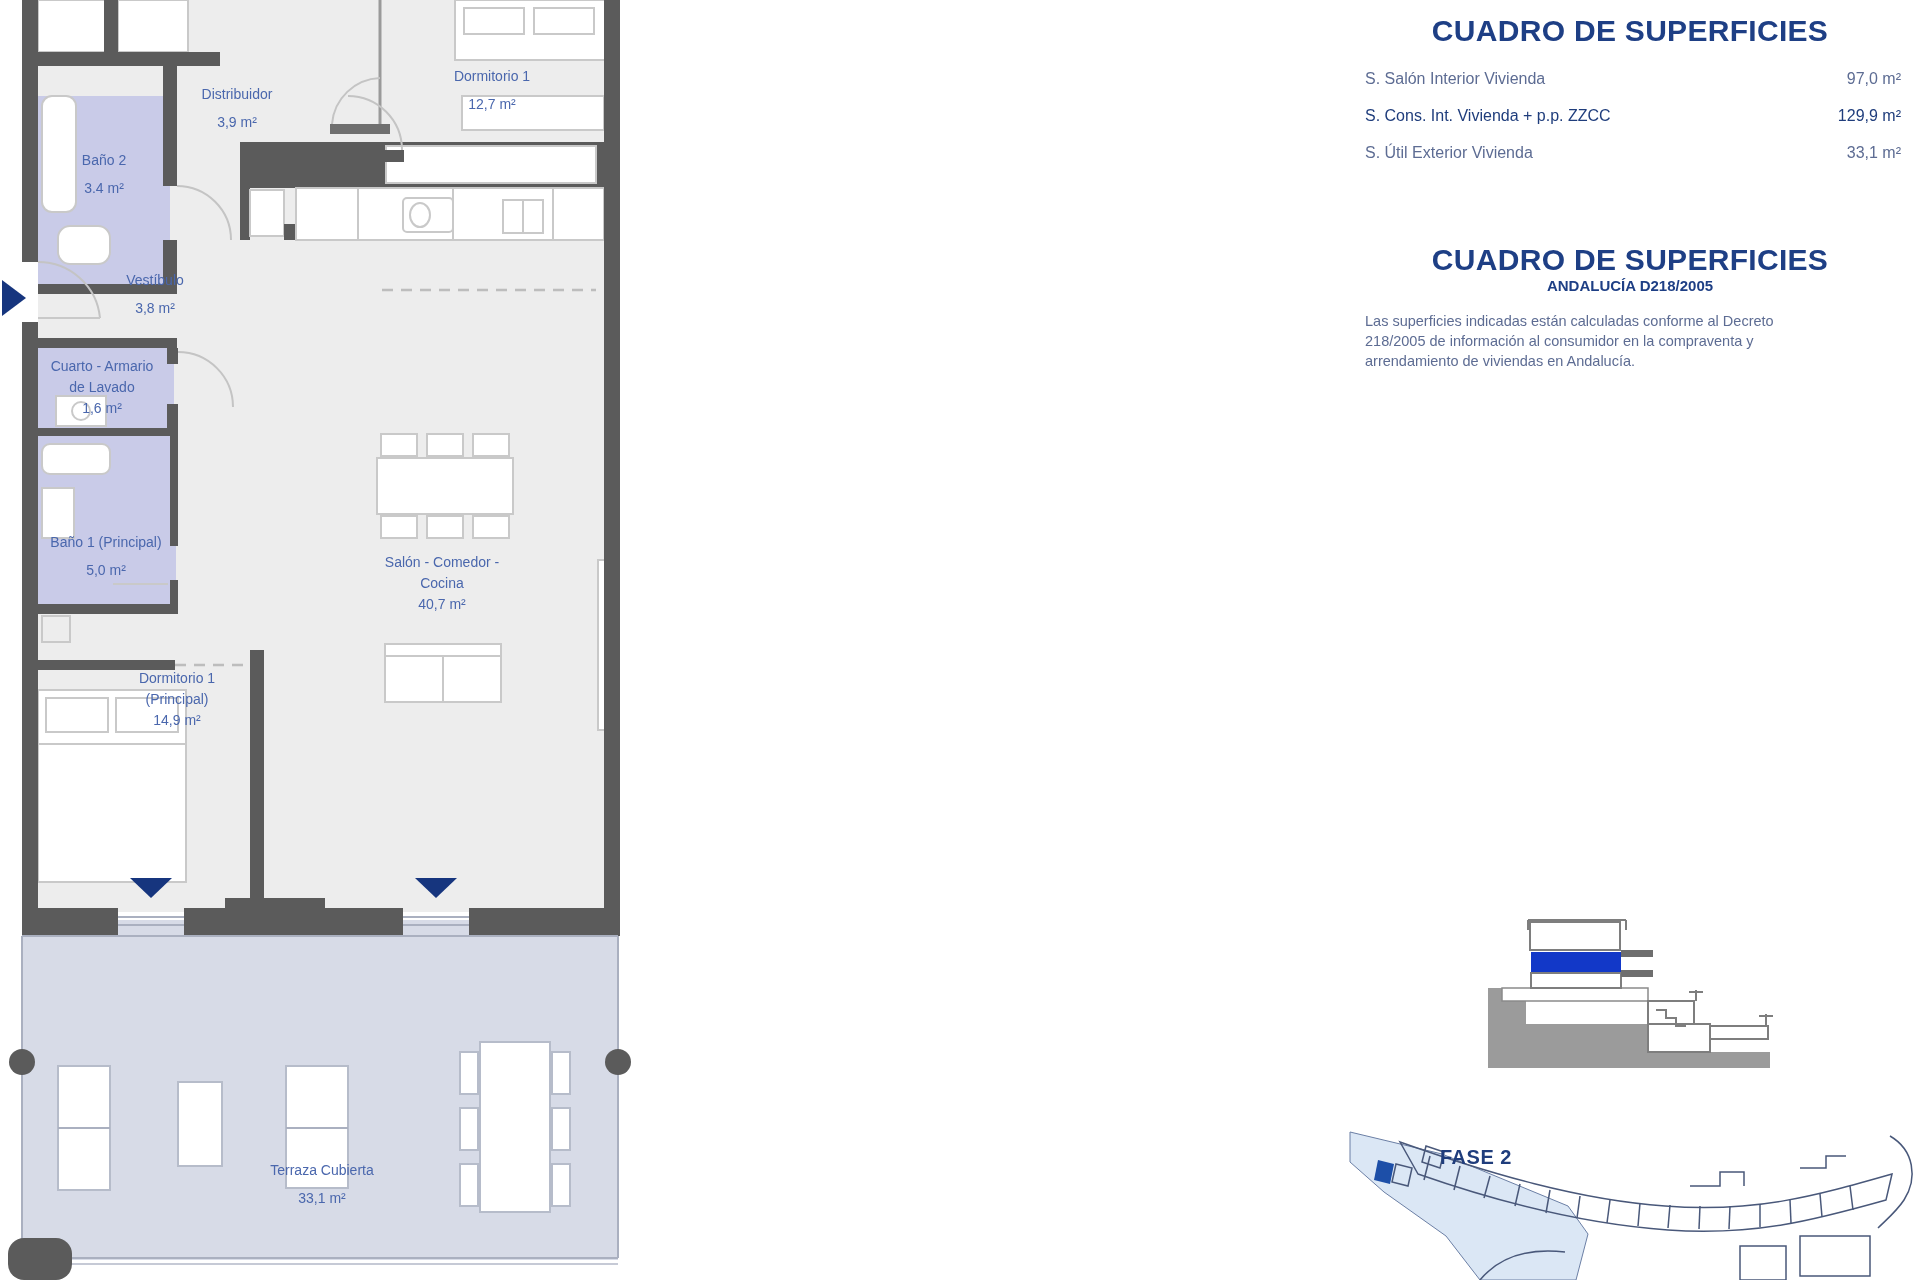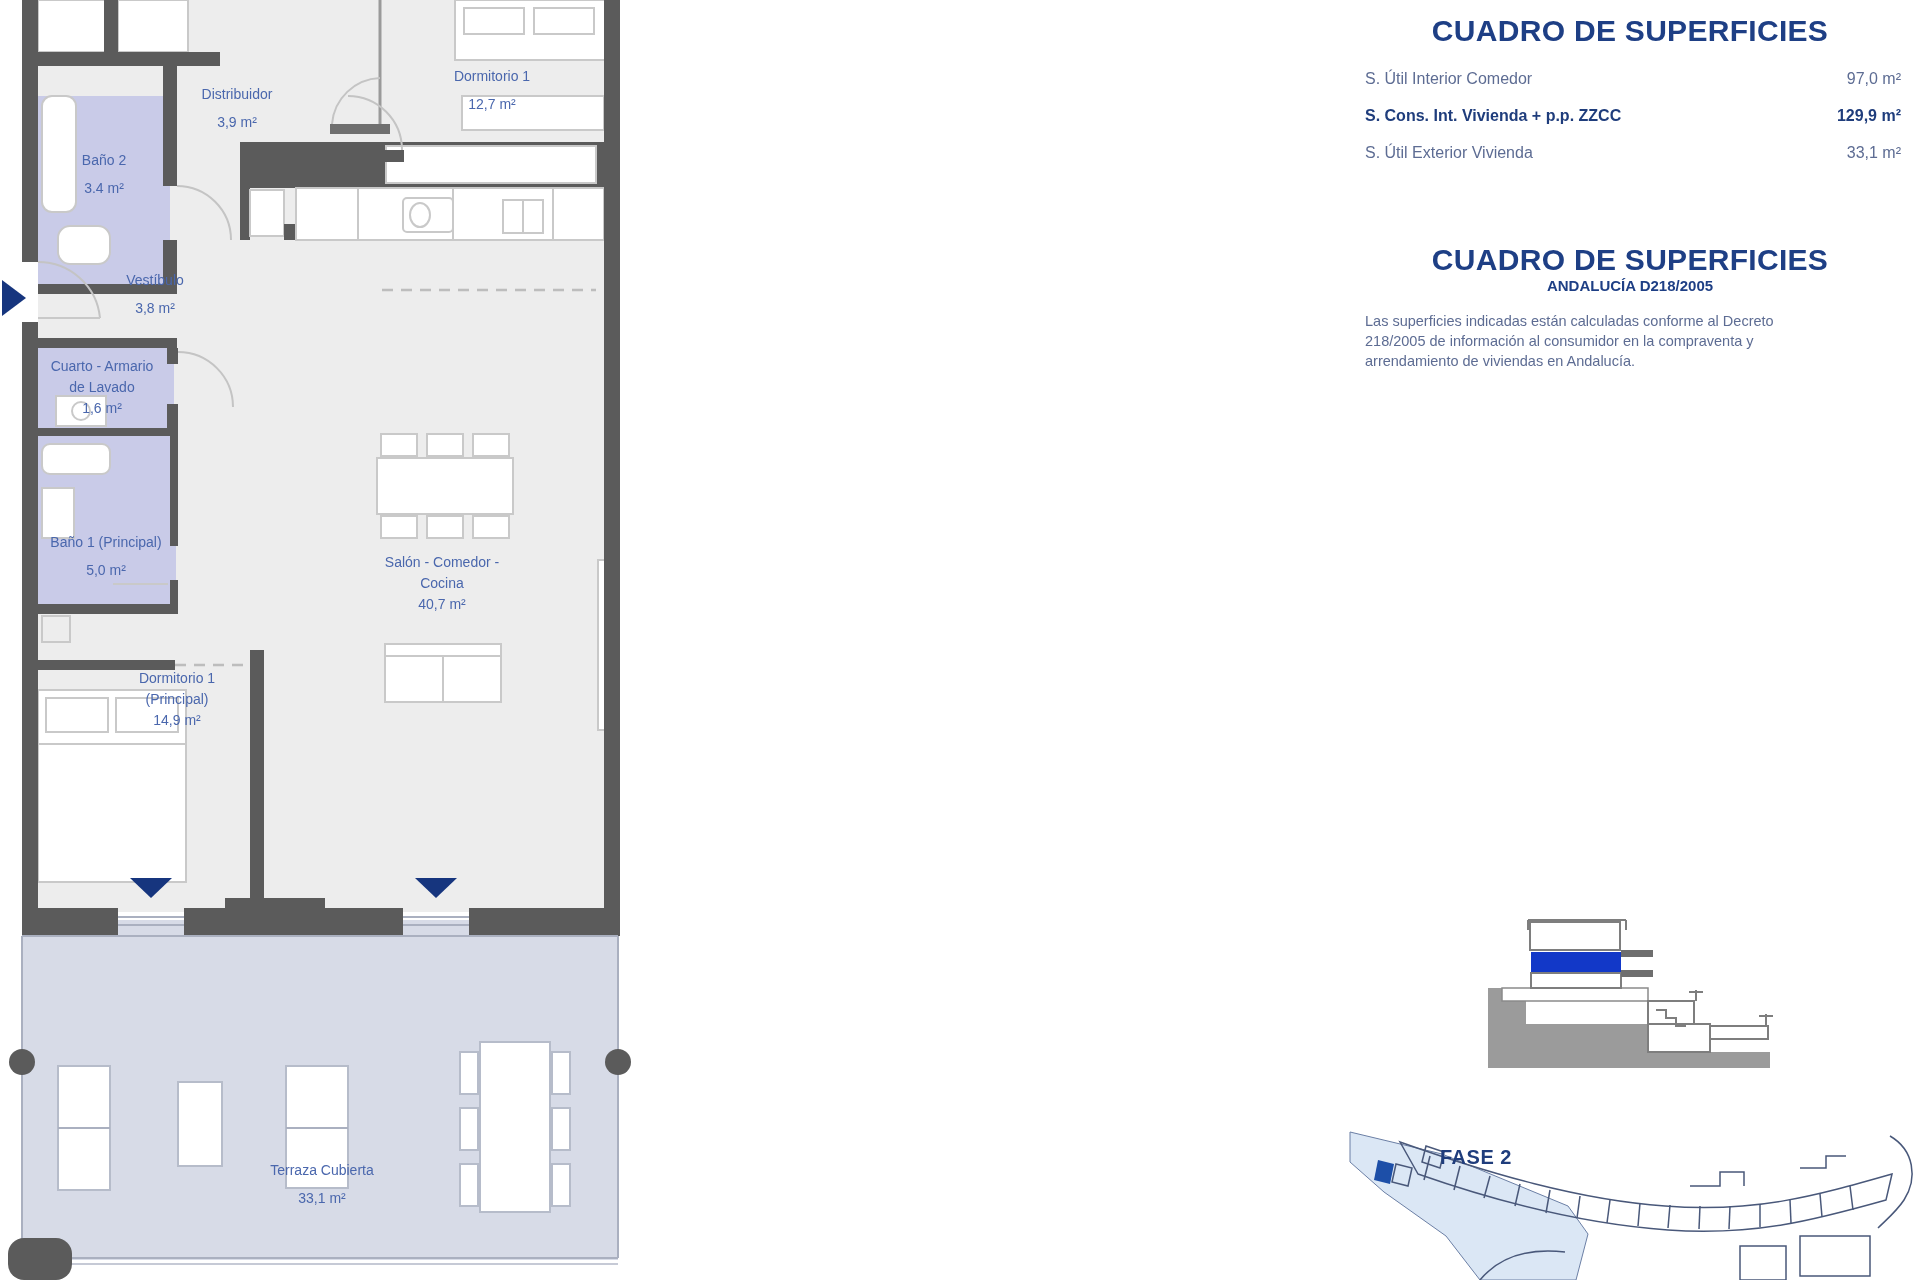--- a/index.html
+++ b/index.html
@@ -27,21 +27,21 @@
   .stable{position:absolute;left:1357px;width:546px;color:var(--row-blue,#5d6c93);}
   .stable .ttl{font-size:30px;line-height:34px;font-weight:700;text-align:center;
                letter-spacing:.3px;color:var(--title-navy,#1e3f85);}
   .stable .sub{font-size:15px;line-height:18px;font-weight:700;text-align:center;
                color:var(--title-navy,#1e3f85);}
   .stable .rows{margin-top:22px;}
   .stable .rows.small{margin-top:16px;}
   .trow{display:flex;justify-content:space-between;align-items:flex-start;
         font-size:16px;height:37px;padding:0 2px 0 8px;}
   .trow.h35{height:35px;}
-  .trow.bold{font-weight:700;color:var(--bold-navy,#1f3d7c);}
+  .trow.bold{font-weight:400;color:var(--bold-navy,#1f3d7c);}
   .note{margin:2px 0 0 8px;width:480px;font-size:14.5px;line-height:20px;}
   .note span{display:block;}
   
   #section-diagram{position:absolute;left:1478px;top:906px;}
   #site-plan{position:absolute;left:1330px;top:1116px;}
   .gline{fill:none;stroke:#7e7e7e;stroke-width:2;}
   .sline{fill:none;stroke:#49587a;stroke-width:1.5;}
   .phase{position:absolute;left:1440px;top:1146px;font-size:20px;font-weight:700;
          color:var(--bold-navy,#1f3d7c);letter-spacing:.5px;}
 </style>
@@ -244,21 +244,21 @@
     <div class="rlabel" style="left:322px;top:1156px;">
       <span>Terraza Cubierta</span>
         <span>33,1 m²</span>
     </div>
   </div>
 
   <div class="stable" style="top:14px;">
     <div class="ttl">CUADRO DE SUPERFICIES</div>
     <div class="rows">
       <div class="trow">
-        <span>S. Útil Interior Comedor</span>
+        <span>S. Salón Interior Vivienda</span>
         <span>97,0 m²</span>
       </div>
       <div class="trow bold">
         <span>S. Cons. Int. Vivienda + p.p. ZZCC</span>
         <span>129,9 m²</span>
       </div>
       <div class="trow">
         <span>S. Útil Exterior Vivienda</span>
         <span>33,1 m²</span>
       </div>

